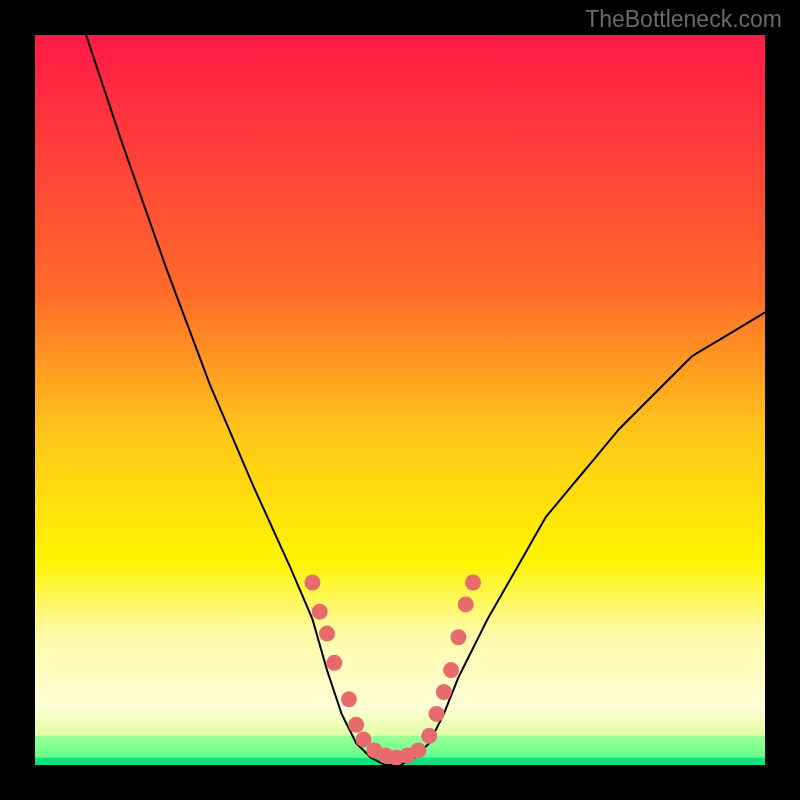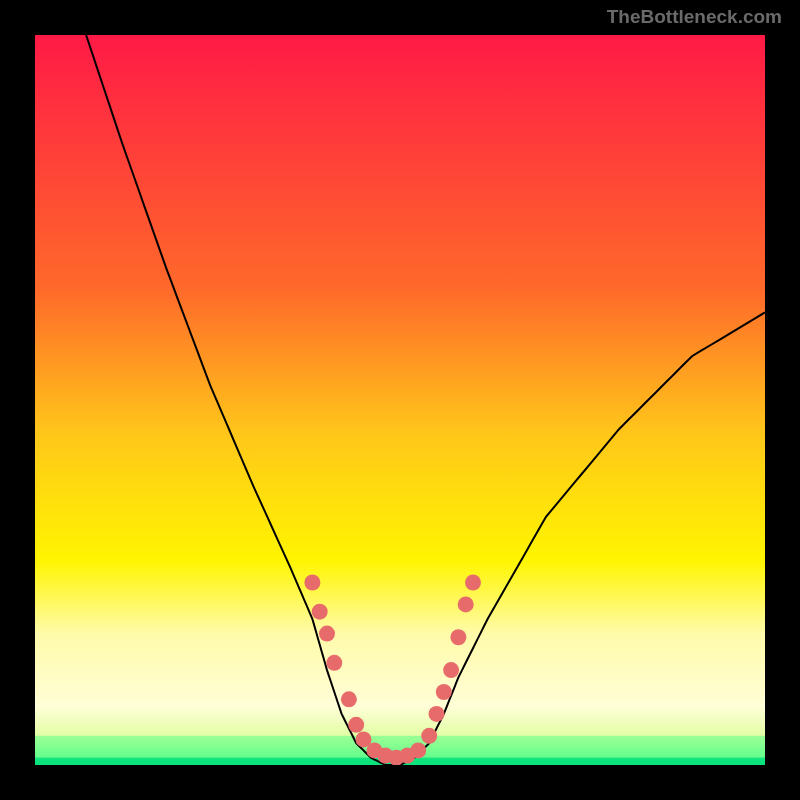--- a/index.html
+++ b/index.html
@@ -8,22 +8,22 @@
     width: 800px;
     height: 800px;
     background: #000000;
     overflow: hidden;
   }
   .watermark {
     position: absolute;
     top: 6px;
     right: 18px;
     font-family: Arial, Helvetica, sans-serif;
-    font-size: 19px;
-    font-weight: bold;
+    font-size: 23px;
+    font-weight: normal;
     color: #6a6a6a;
     z-index: 10;
   }
   .chart-area {
     position: absolute;
     left: 35px;
     top: 35px;
     width: 730px;
     height: 730px;
   }

